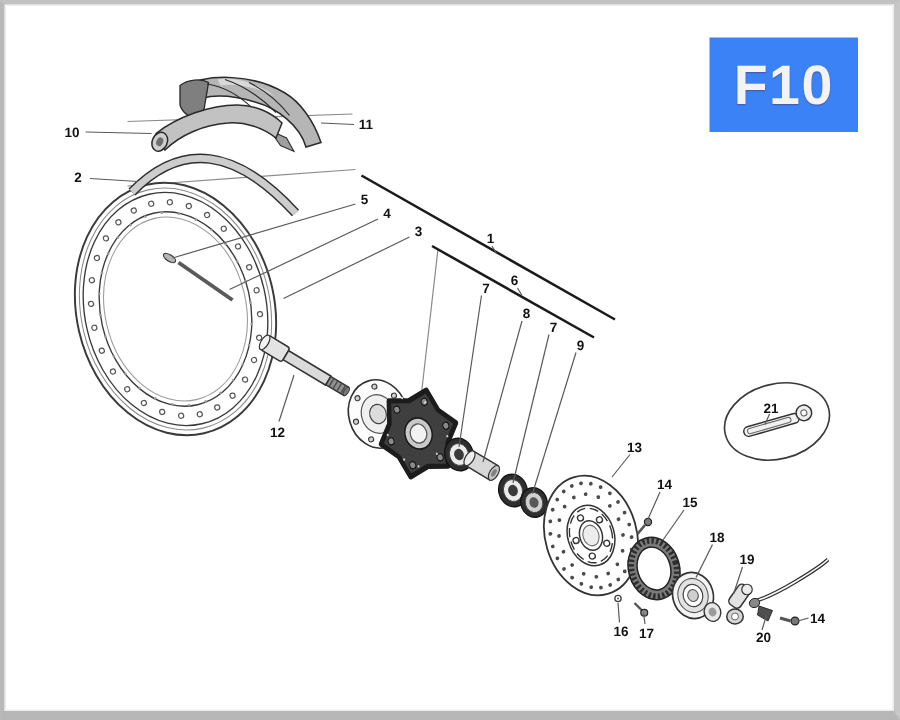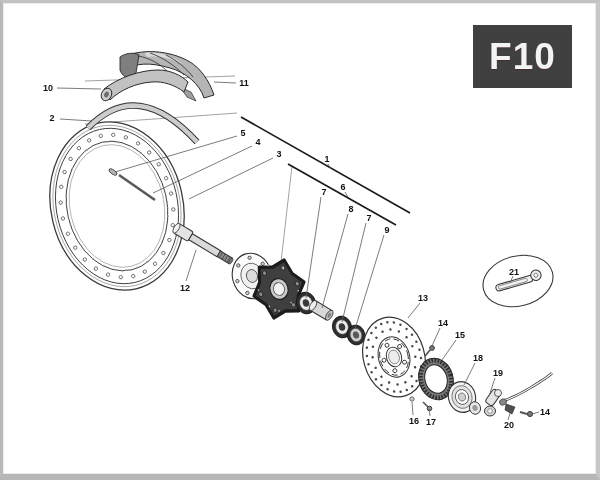--- a/index.html
+++ b/index.html
@@ -372,15 +372,15 @@
       <text x="498" y="373" text-anchor="middle" dominant-baseline="central" class="callout">19</text>
       <line x1="539" y1="412" x2="532" y2="414" stroke="#5a5a5a" stroke-width="0.8"></line>
       <text x="545" y="412" text-anchor="middle" dominant-baseline="central" class="callout">14</text>
       <line x1="508" y1="420" x2="511" y2="410" stroke="#5a5a5a" stroke-width="0.8"></line>
       <text x="509" y="425" text-anchor="middle" dominant-baseline="central" class="callout">20</text>
       <line x1="513" y1="276" x2="510" y2="283" stroke="#5a5a5a" stroke-width="0.8"></line>
       <text x="514" y="272" text-anchor="middle" dominant-baseline="central" class="callout">21</text>
     </g>
 </svg>
 
-<div class="badge" style="background: #404040; color: rgb(243, 243, 243);">
+<div class="badge" style="background: #3b82f6; color: rgb(243, 243, 243);">
   <span>F10</span>
 </div>
 
 </body></html>

